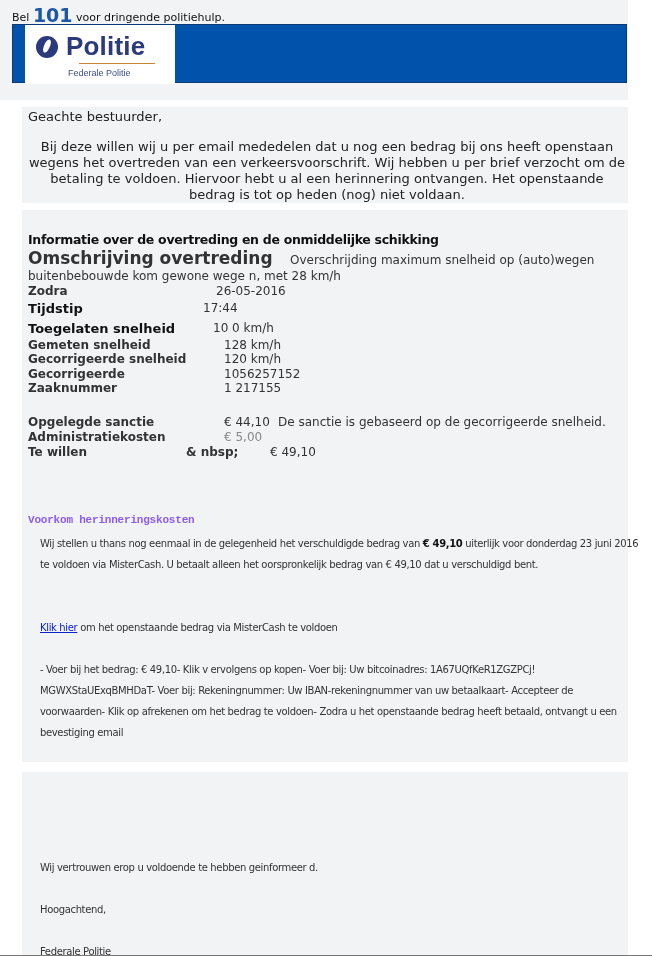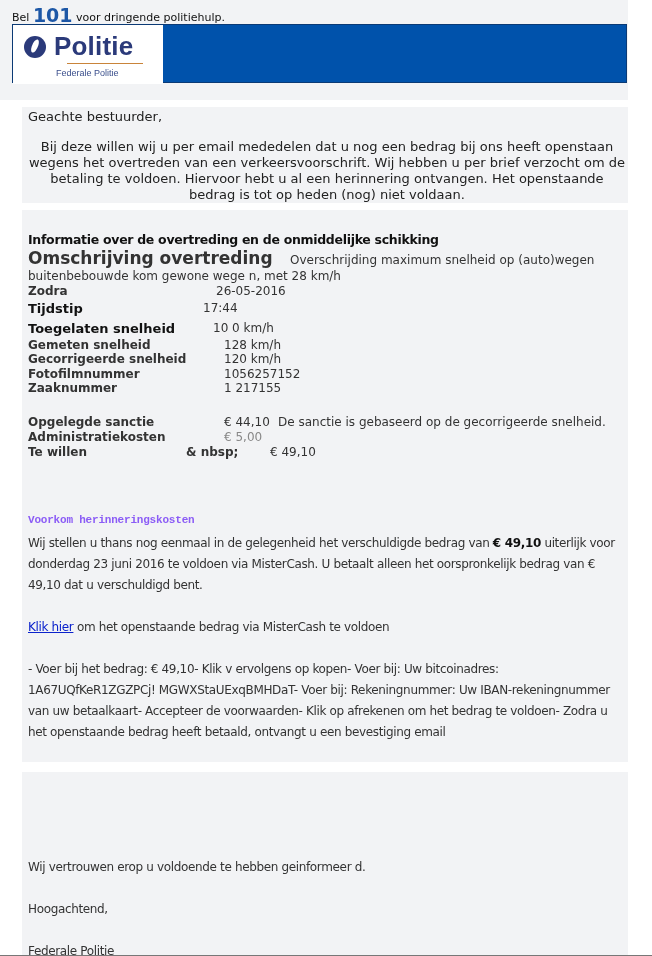--- a/index.html
+++ b/index.html
@@ -5,21 +5,21 @@
   html, body { margin: 0; padding: 0; background: #ffffff; }
   body { width: 652px; height: 956px; position: relative; overflow: hidden;
          font-family: "DejaVu Sans", sans-serif; color: #222; }
 
   .topband { position: absolute; left: 0; top: 0; width: 628px; height: 100px; background: #f2f3f5; }
   .hotline { position: absolute; left: 12px; top: 4px; font-size: 11px; color: #111; white-space: nowrap; }
   .hotline .num { font-size: 19px; font-weight: bold; color: #1d57a6; font-family: "DejaVu Sans", sans-serif; vertical-align: -1px; }
 
   .banner { position: absolute; left: 12px; top: 24px; width: 615px; height: 59px; background: #0052ab;
             border: 1px solid #0b3a75; box-sizing: border-box; }
-  .logo { position: absolute; left: 0; top: 0; width: 150px; height: 59px; background: #fff; }
+  .logo { position: absolute; left: 12px; top: 0; width: 150px; height: 59px; background: #fff; }
   .logo-flame { position: absolute; left: 11px; top: 11px; width: 22px; height: 22px; border-radius: 50%;
                 background: #2b3a7a; }
   .logo-flame::after { content: ""; position: absolute; left: 8px; top: 3px; width: 6px; height: 14px;
                 background: #fff; border-radius: 60% 40% 60% 40%; transform: rotate(18deg); }
   .logo-title { position: absolute; left: 41px; top: 6px; font-family: "Liberation Sans", sans-serif;
                 font-weight: bold; font-size: 26px; color: #2b3a7a; letter-spacing: 0.2px; }
   .logo-rule { position: absolute; left: 54px; top: 38px; width: 76px; height: 1px; background: #c9843a; }
   .logo-sub { position: absolute; left: 43px; top: 43px; font-family: "Liberation Sans", sans-serif;
               font-size: 9px; color: #3b4f8c; }
 
@@ -37,21 +37,21 @@
   .omschr-label { position: absolute; left: 6px; top: 38px; font-weight: bold; font-size: 17px; color: #333; }
   .omschr-val { position: absolute; left: 268px; top: 43px; font-size: 12px; color: #333; white-space: nowrap; }
   .omschr-val2 { position: absolute; left: 6px; top: 59px; font-size: 12px; color: #333; white-space: nowrap; }
 
   .row { position: absolute; left: 6px; font-size: 12px; color: #333; white-space: nowrap; }
   .row .lbl { position: absolute; left: 0; top: 0; font-weight: bold; }
   .row .val { position: absolute; top: 0; }
 
   .sec-title { position: absolute; left: 6px; top: 304px; font-family: Liberation Mono, monospace;
                font-weight: bold; font-size: 11px; color: #8b5cf6; letter-spacing: -0.2px; }
-  .body2 { position: absolute; left: 6px; font-family: "DejaVu Sans", sans-serif; font-size: 12px;
+  .body2 { position: absolute; left: 18px; font-family: "DejaVu Sans", sans-serif; font-size: 10px;
            line-height: 21px; color: #333; width: 600px; letter-spacing: -0.35px; }
   .body2 b { color: #111; }
   a.link { color: #0b22cc; text-decoration: underline; }
 
   .bottom-line { position: absolute; left: 0; top: 955px; width: 652px; height: 1px; background: #777; }
 </style>
 </head>
 <body>
 
 <div class="topband">
@@ -95,21 +95,21 @@
   </div>
   <div class="row" style="top:128px">
     <span class="lbl">Gemeten snelheid</span>
     <span class="val" style="left:196px">128 km/h</span>
   </div>
   <div class="row" style="top:142px">
     <span class="lbl">Gecorrigeerde snelheid</span>
     <span class="val" style="left:196px">120 km/h</span>
   </div>
   <div class="row" style="top:157px">
-    <span class="lbl">Fotofilmnummer</span>
+    <span class="lbl">Gecorrigeerde</span>
     <span class="val" style="left:196px">1056257152</span>
   </div>
   <div class="row" style="top:171px">
     <span class="lbl">Zaaknummer</span>
     <span class="val" style="left:196px">1 217155</span>
   </div>
 
   <div class="row" style="top:205px">
     <span class="lbl">Opgelegde sanctie</span>
     <span class="val" style="left:196px">€ 44,10</span>

